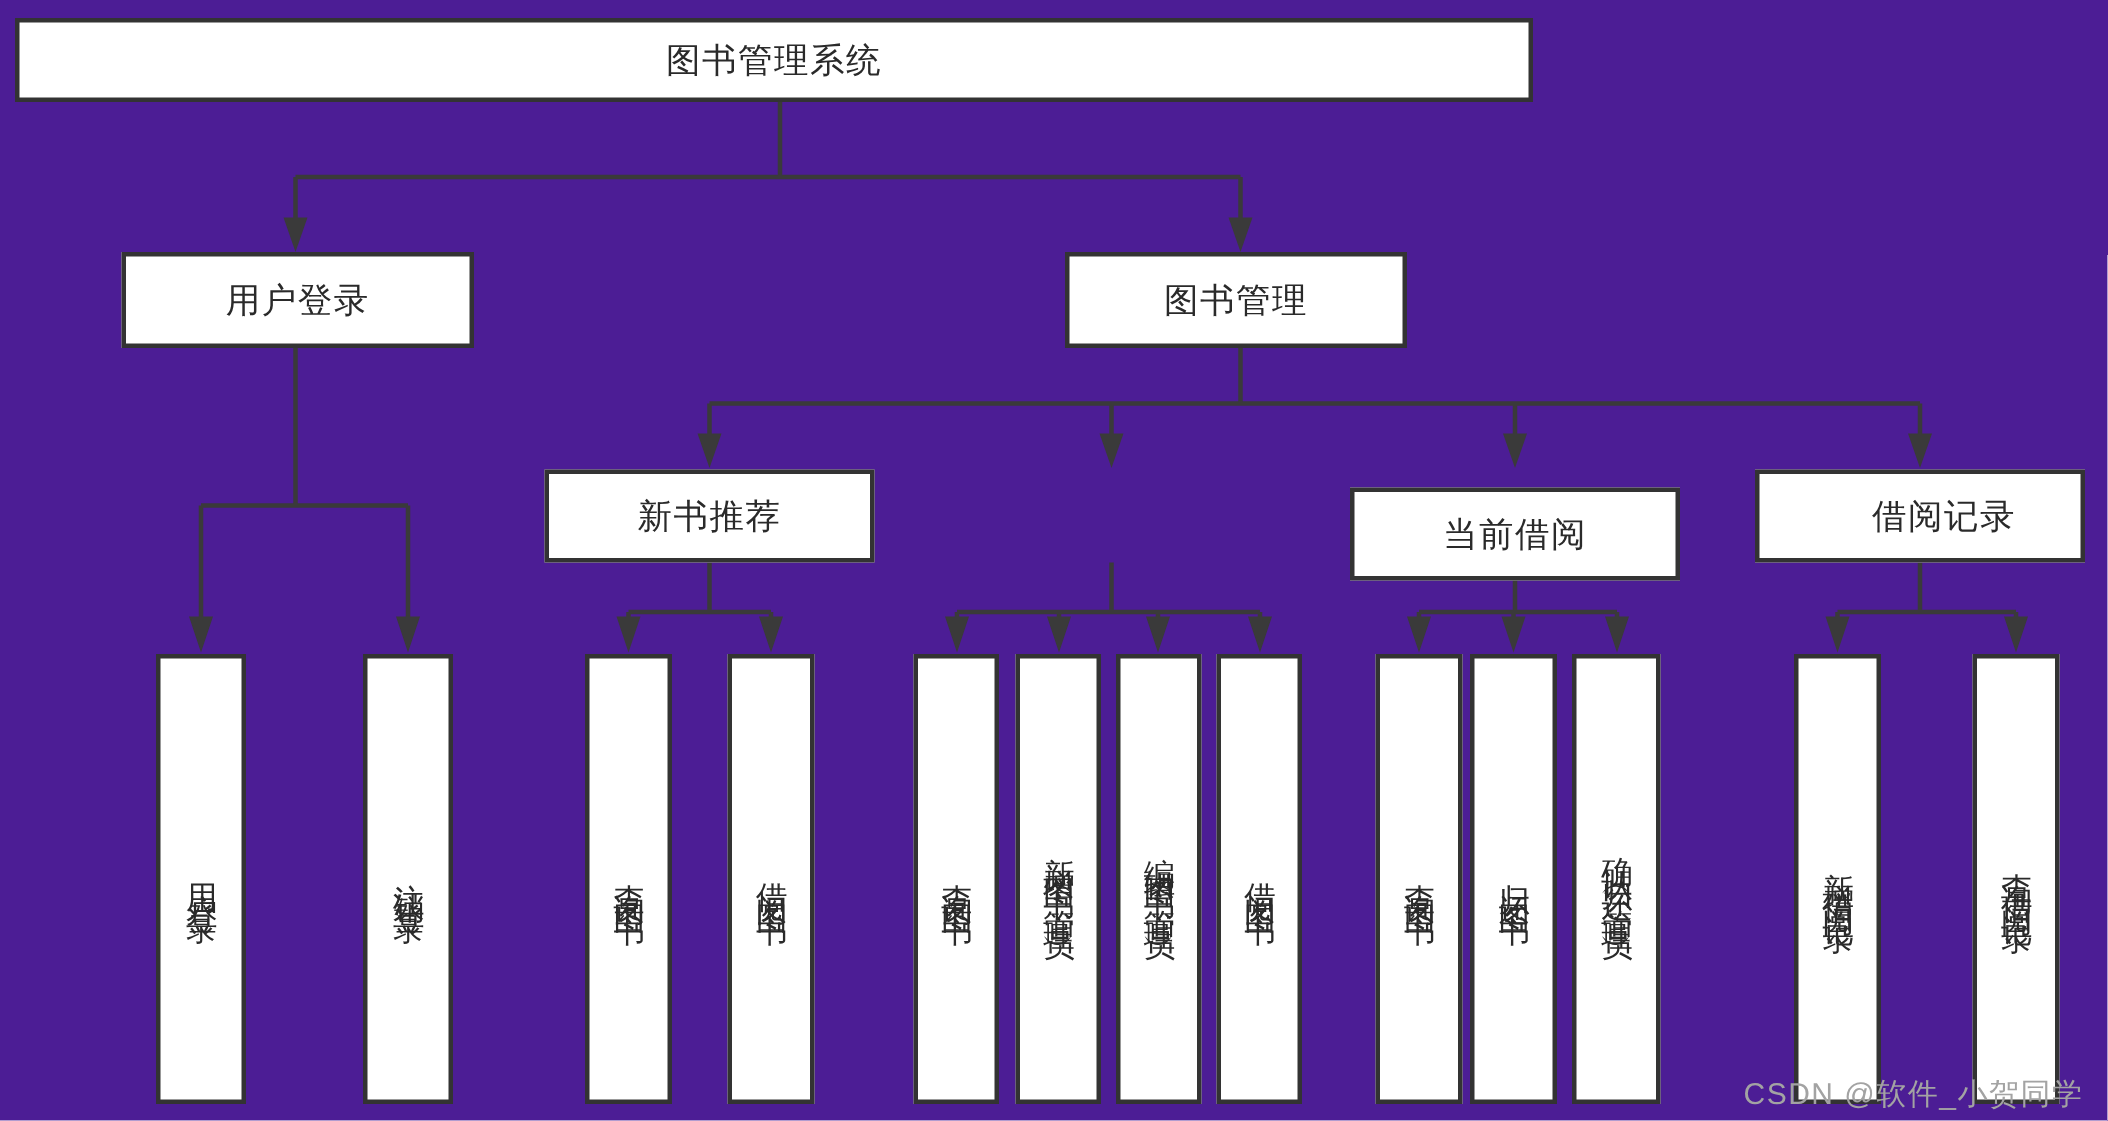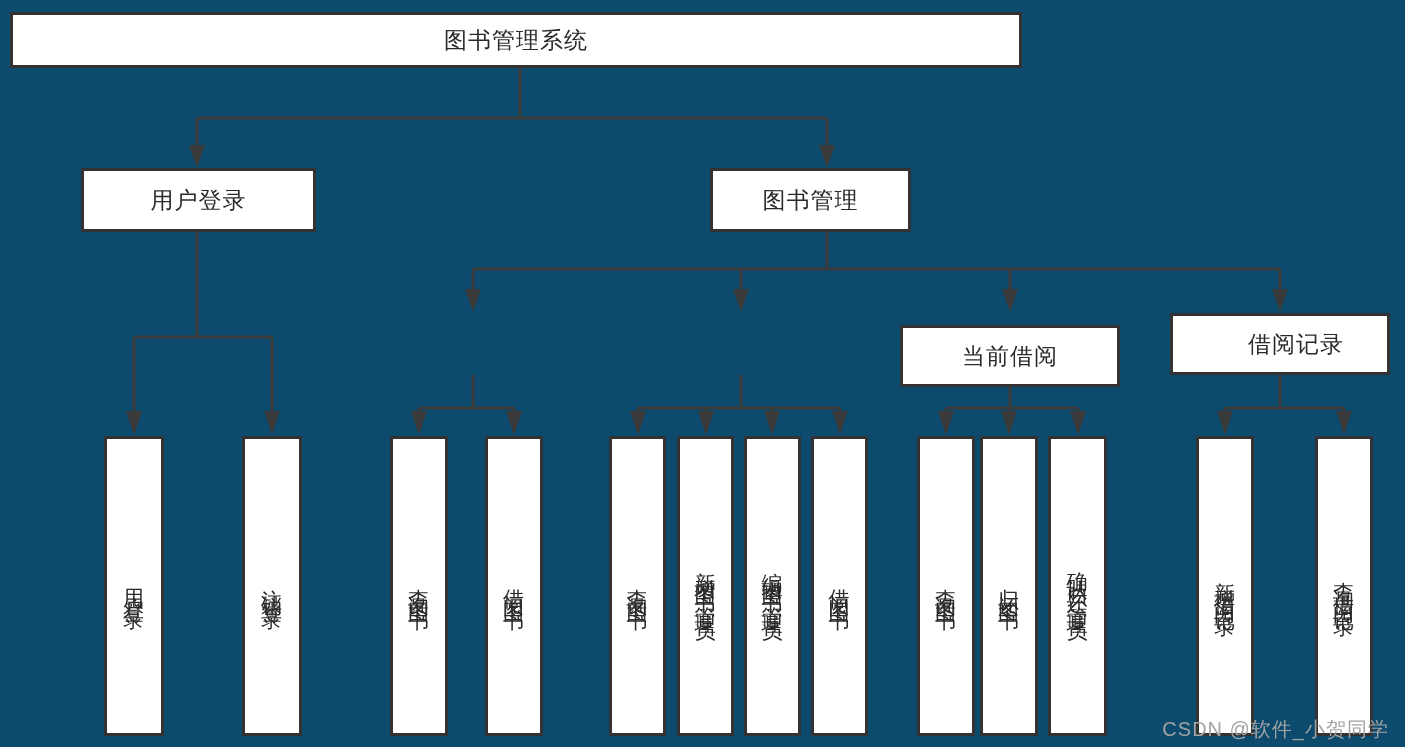--- a/index.html
+++ b/index.html
@@ -1,20 +1,20 @@
 <!DOCTYPE html>
 <html><head>
 <meta charset="utf-8">
 <style>
   html, body { margin: 0; padding: 0; background: #ffffff; }
   #canvas {
     position: relative;
     width: 1405px;
     height: 747px;
-    background: #0c4a6e;
+    background: #4c1d95;
     font-family: "Liberation Sans", sans-serif;
     overflow: hidden;
     text-decoration: underline;
   }
   #connectors {
     position: absolute;
     left: 0; top: 0;
     width: 1405px; height: 747px;
   }
   .box {
@@ -48,21 +48,21 @@
     right: 16px;
     bottom: 4px;
     font-size: 20px;
     color: #a3a3a3;
     letter-spacing: 1px;
     white-space: nowrap;
   }
   
   #root-box  { left: 10px;  top: 12px;  width: 1012px; height: 56px; }
   #l2-login  { left: 81px;  top: 168px; width: 235px;  height: 64px; }
-  #l2-mgmt   { left: 710px; top: 168px; width: 201px;  height: 64px; }
+  #l2-mgmt   { left: 710px; top: 168px; width: 228px;  height: 64px; }
   .l3 { top: 313px; height: 62px; width: 220px; }
   #l3-recommend { left: 363px; }
   #l3-borrow    { left: 631px; }
   #l3-current   { left: 900px; margin-top: 12px; }
   #l3-records   { left: 1170px; padding-left: 32px; }
 </style>
 </head>
 <body>
 
 <div id="canvas">
@@ -93,20 +93,23 @@
     <span class="hlabel">图书管理系统</span>
   </div>
 
   <div class="box" id="l2-login">
     <span class="hlabel">用户登录</span>
   </div>
   <div class="box" id="l2-mgmt">
     <span class="hlabel">图书管理</span>
   </div>
 
+  <div class="box l3" id="l3-recommend">
+    <span class="hlabel">新书推荐</span>
+  </div>
   <div class="box l3" id="l3-current">
     <span class="hlabel">当前借阅</span>
   </div>
   <div class="box l3" id="l3-records">
     <span class="hlabel">借阅记录</span>
   </div>
 
   <div class="box vleaf" style="left:104px;width:60px;">
     <span class="vlabel">用户登录</span>
   </div>

